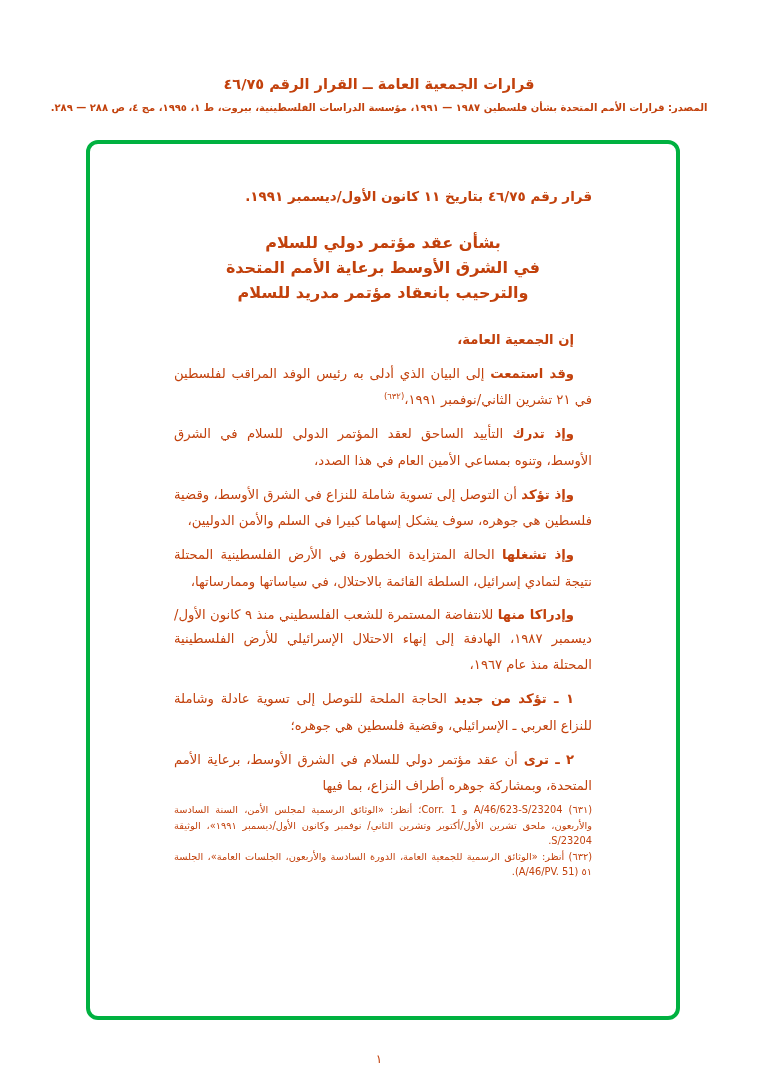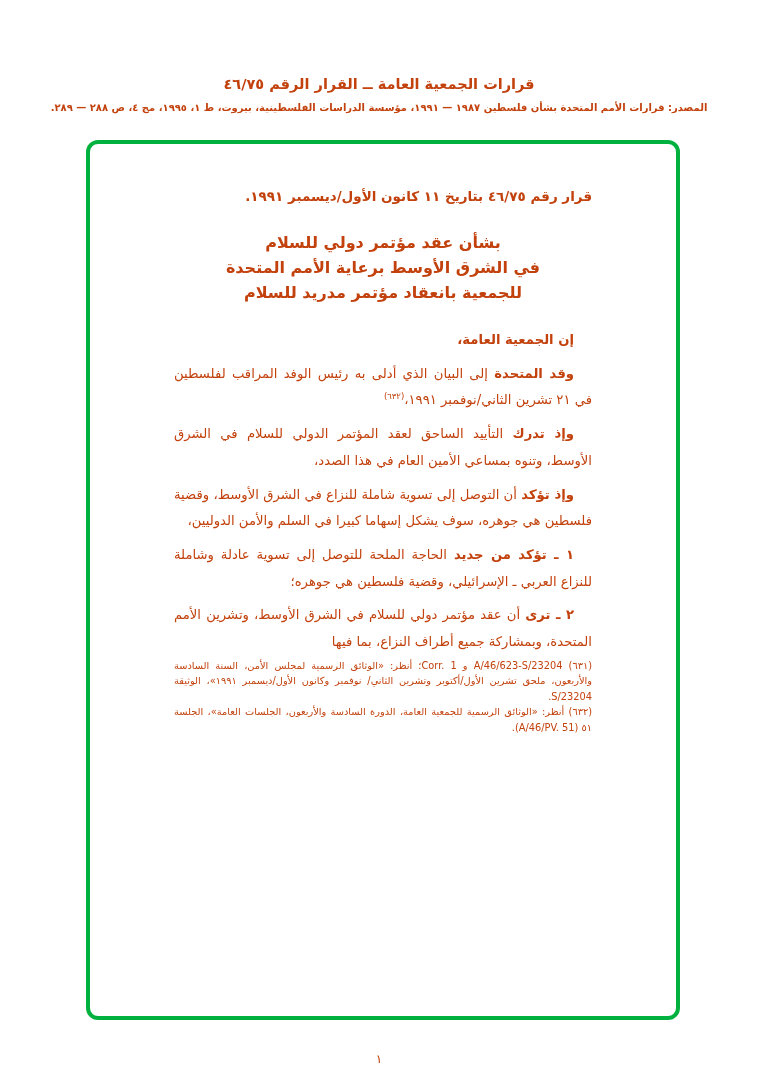--- a/index.html
+++ b/index.html
@@ -92,40 +92,42 @@
     <div class="content">
 
       <p class="res-title">قرار رقم ٤٦/٧٥ بتاريخ ١١ كانون الأول/ديسمبر ١٩٩١.</p>
 
       <div class="subtitles">
 
           <div>بشأن عقد مؤتمر دولي للسلام</div>
 
           <div>في الشرق الأوسط برعاية الأمم المتحدة</div>
 
-          <div>للجمعية بانعقاد مؤتمر مدريد للسلام</div>
+          <div>والترحيب بانعقاد مؤتمر مدريد للسلام</div>
         </div>
 
       <div class="body-paras">
 
           <p><b class="lead">إن الجمعية العامة،</b><span></span><sup class="fn-ref"></sup></p>
 
 
-          <p><b class="lead">وقد المتحدة</b><span> إلى البيان الذي أدلى به رئيس الوفد المراقب لفلسطين في ٢١ تشرين الثاني/نوفمبر ١٩٩١،</span><sup class="fn-ref">(٦٣٢)</sup></p>
+          <p><b class="lead">وقد استمعت</b><span> إلى البيان الذي أدلى به رئيس الوفد المراقب لفلسطين في ٢١ تشرين الثاني/نوفمبر ١٩٩١،</span><sup class="fn-ref">(٦٣٢)</sup></p>
 
           <p><b class="lead">وإذ تدرك</b><span> التأييد الساحق لعقد المؤتمر الدولي للسلام في الشرق الأوسط، وتنوه بمساعي الأمين العام في هذا الصدد،</span><sup class="fn-ref"></sup></p>
 
           <p><b class="lead">وإذ تؤكد</b><span> أن التوصل إلى تسوية شاملة للنزاع في الشرق الأوسط، وقضية فلسطين هي جوهره، سوف يشكل إسهاما كبيرا في السلم والأمن الدوليين،</span><sup class="fn-ref"></sup></p>
 
 
+          <p><b class="lead">وإذ تشغلها</b><span> الحالة المتزايدة الخطورة في الأرض الفلسطينية المحتلة نتيجة لتمادي إسرائيل، السلطة القائمة بالاحتلال، في سياساتها وممارساتها،</span><sup class="fn-ref"></sup></p>
 
+          <p><b class="lead">وإدراكا منها</b><span> للانتفاضة المستمرة للشعب الفلسطيني منذ ٩ كانون الأول/ديسمبر ١٩٨٧، الهادفة إلى إنهاء الاحتلال الإسرائيلي للأرض الفلسطينية المحتلة منذ عام ١٩٦٧،</span><sup class="fn-ref"></sup></p>
 
           <p><b class="lead">١ ـ تؤكد من جديد</b><span> الحاجة الملحة للتوصل إلى تسوية عادلة وشاملة للنزاع العربي ـ الإسرائيلي، وقضية فلسطين هي جوهره؛</span><sup class="fn-ref"></sup></p>
 
-          <p><b class="lead">٢ ـ ترى</b><span> أن عقد مؤتمر دولي للسلام في الشرق الأوسط، وتشرين الأمم المتحدة، وبمشاركة جميع أطراف النزاع، بما فيها</span><sup class="fn-ref"></sup></p>
+          <p><b class="lead">٢ ـ ترى</b><span> أن عقد مؤتمر دولي للسلام في الشرق الأوسط، برعاية الأمم المتحدة، وبمشاركة جوهره أطراف النزاع، بما فيها</span><sup class="fn-ref"></sup></p>
         </div>
 
       <div class="footnotes">
 
           <p><span>(٦٣١)</span><span> A/46/623-S/23204 و Corr. 1؛ أنظر: «الوثائق الرسمية لمجلس الأمن، السنة السادسة والأربعون، ملحق تشرين الأول/أكتوبر وتشرين الثاني/ نوفمبر وكانون الأول/ديسمبر ١٩٩١»، الوثيقة S/23204.</span></p>
 
           <p><span>(٦٣٢)</span><span> أنظر: «الوثائق الرسمية للجمعية العامة، الدورة السادسة والأربعون، الجلسات العامة»، الجلسة ٥١ (A/46/PV. 51).</span></p>
         </div>
 
     </div>

